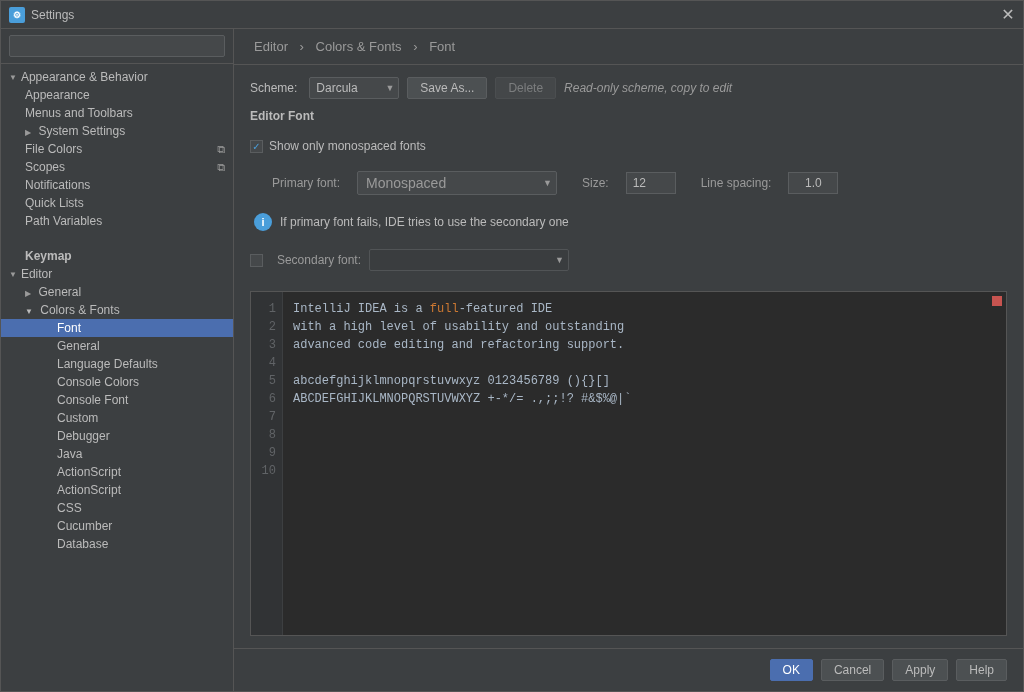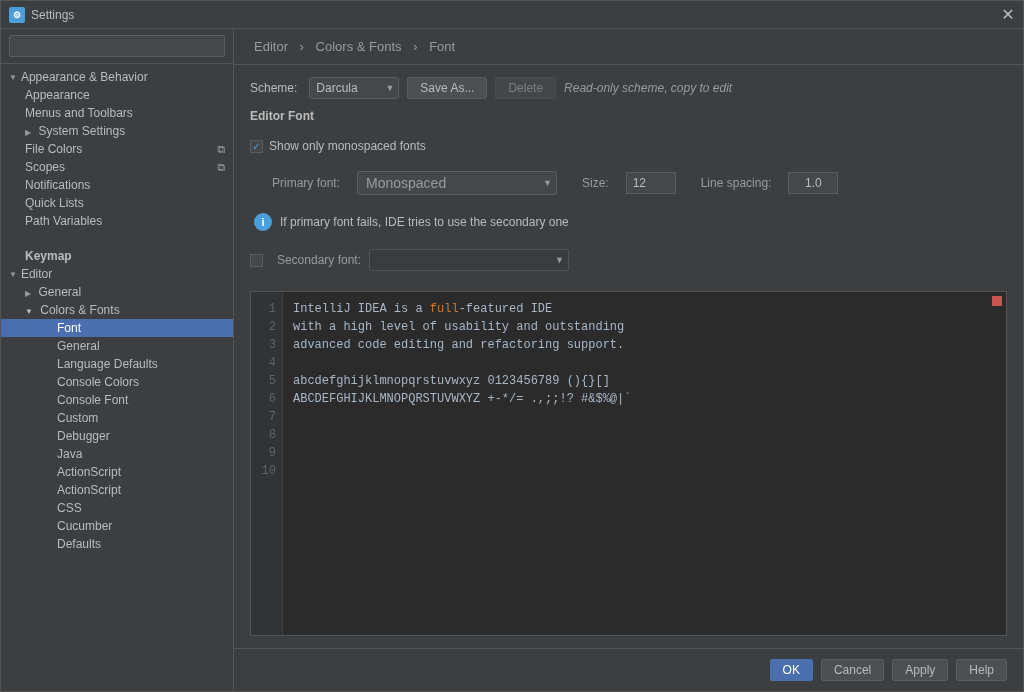--- a/index.html
+++ b/index.html
@@ -507,21 +507,21 @@
         <div class="nav-deep-item">
           <span>ActionScript</span>
         </div>
         <div class="nav-deep-item">
           <span>CSS</span>
         </div>
         <div class="nav-deep-item">
           <span>Cucumber</span>
         </div>
         <div class="nav-deep-item">
-          <span>Defaults</span>
+          <span>Database</span>
         </div>
       </div>
     </div>
 
     <div class="right-panel">
 
       <div class="breadcrumb">
         <span>Editor</span>
         <span>›</span>
         <span>Colors &amp; Fonts</span>

